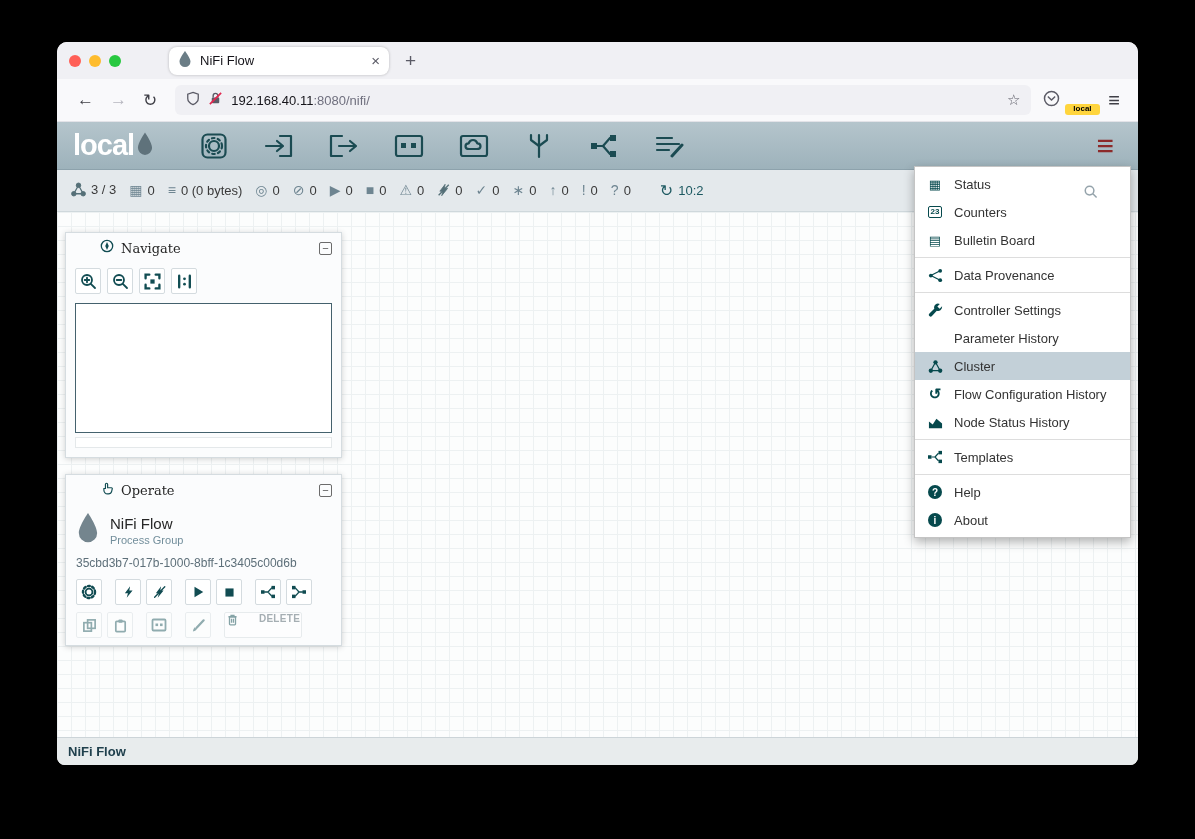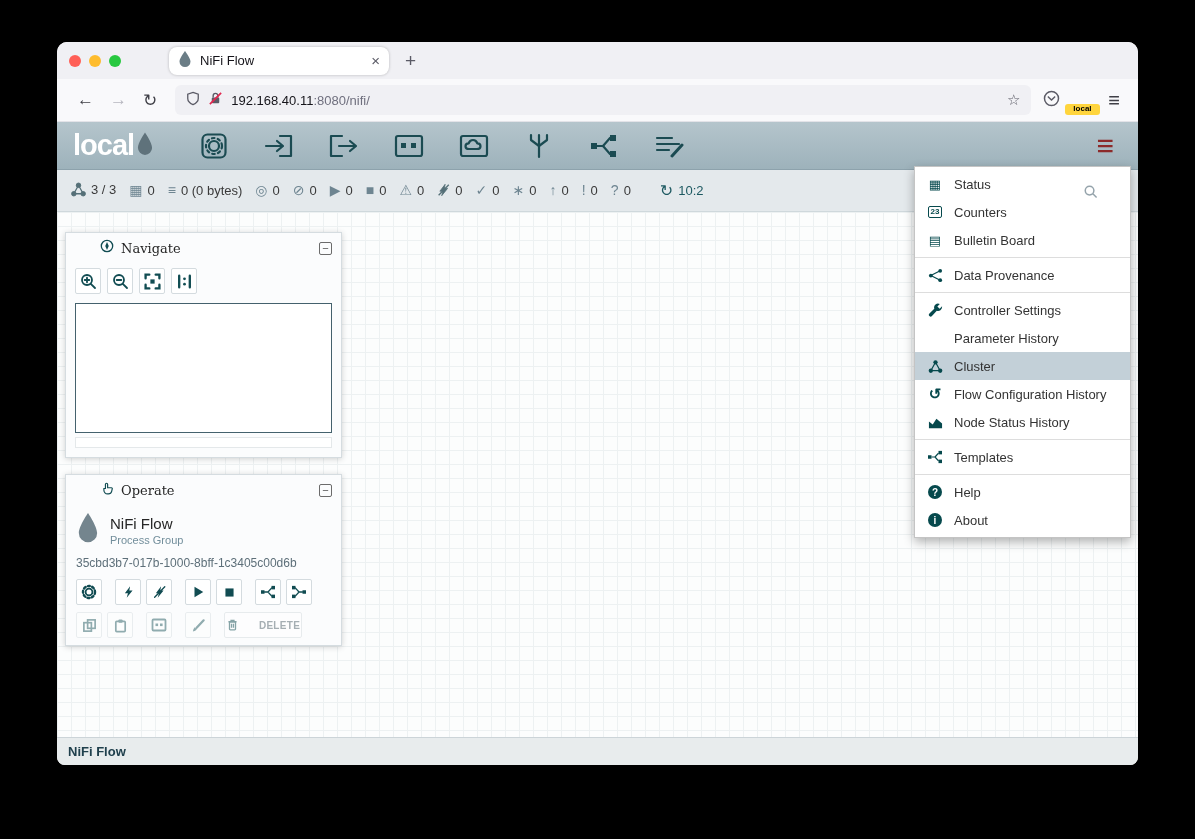--- a/index.html
+++ b/index.html
@@ -83,21 +83,21 @@
   .operate { left:8px; top:262px; }
   .op-flow { display:flex; align-items:center; gap:10px; padding:8px 10px 2px; }
   .op-name { font-size:15px; color:#262626; }
   .op-type { font-size:11px; color:#728e9b; margin-top:2px; }
   .op-id { font-size:12px; color:#5d6f79; padding:7px 10px 9px; }
   .op-row { display:flex; padding:0 10px 7px; }
   .op-row .sq-btn { margin-right:5px; }
   .gap { margin-left:8px !important; }
   .disabled-row .sq-btn { opacity:.45; }
   .delete-btn { width:78px; height:26px; background:#fff; border:1px solid #d4dbdf; border-radius:2px;
-                display:flex; align-items:center; justify-content:center; gap:20px; opacity:.5; }
+                display:flex; justify-content:center; gap:20px; opacity:.5; }
   .delete-btn svg { stroke:#114c52; fill:none; stroke-width:1.6; }
   .delete-label { font-size:10px; font-weight:bold; color:#52626b; letter-spacing:.3px; }
 
   
   .gmenu { position:absolute; top:44px; right:7px; width:217px; background:#fff; z-index:50;
            border:1px solid #c4c4c4; box-shadow:0 4px 10px rgba(0,0,0,.3); padding:3px 0; }
   .gm-row { height:28px; display:flex; align-items:center; padding:0 11px; gap:10px; font-size:13px; color:#333; }
   .gm-row.selected { background:#c3d0d8; }
   .gm-ico { width:18px; display:flex; justify-content:center; align-items:center; color:#06494d; font-size:13px; }
   .gm-ico svg .f { fill:#06494d; stroke:none; } .gm-ico svg { stroke:#06494d; fill:none; stroke-width:1.6; }

